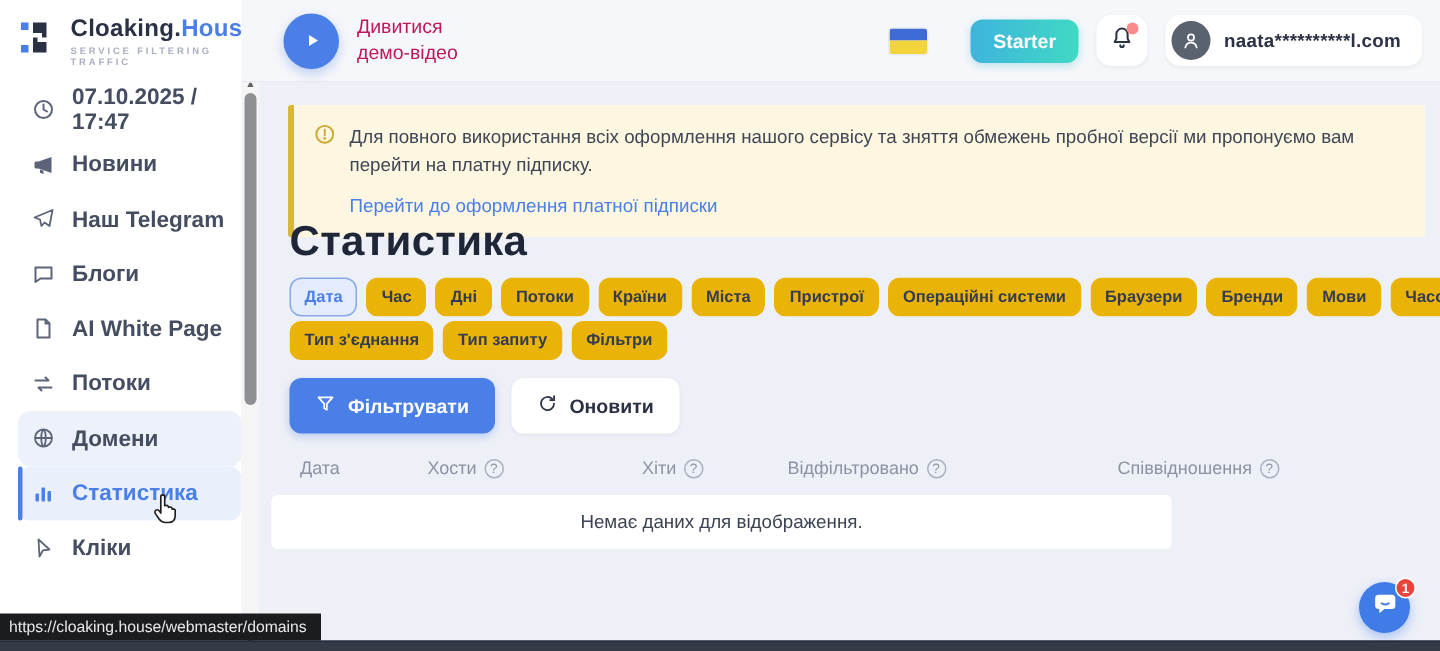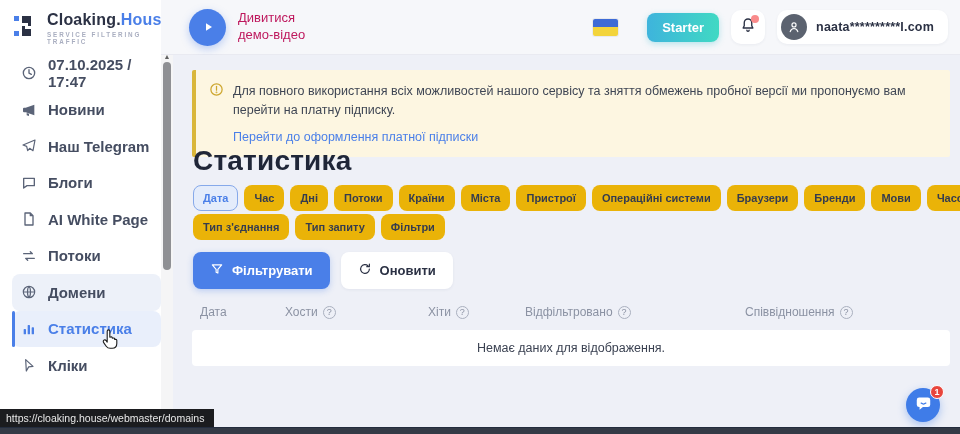--- a/index.html
+++ b/index.html
@@ -113,21 +113,21 @@
   .btn-refresh { background:#fff; color:#2b3144; box-shadow:0 1px 3px rgba(40,50,80,.06); }
   .table-head { position:absolute; left:19px; top:250px; width:758px; display:flex; padding-left:8px; }
   .th { display:flex; align-items:center; gap:5px; font-size:12px; color:#8b92a3; }
   .th.c1 { width:85px; } .th.c2 { width:143px; } .th.c3 { width:97px; } .th.c4 { width:220px; } .th.c5 { flex:1; }
   .qmark {
     width:13px; height:13px; border:1px solid #aab0bf; border-radius:50%;
     display:inline-flex; align-items:center; justify-content:center;
     font-size:9px; color:#8b92a3; cursor:pointer;
   }
   .empty-row {
-    position:absolute; left:19px; top:275px; width:758px; height:36px;
+    position:absolute; left:8px; top:275px; width:600px; height:36px;
     background:#fff; border-radius:4px; display:flex; align-items:center; justify-content:center;
     font-size:12.5px; color:#3b4252;
   }
 
   
   .chat-widget {
     position:absolute; left:906px; top:388px; width:34px; height:34px; border-radius:50%;
     background:#3f7ce8; display:flex; align-items:center; justify-content:center; cursor:pointer;
     box-shadow:0 3px 8px rgba(63,124,232,.4); z-index:30;
   }
@@ -293,21 +293,21 @@
 
   <div class="banner">
     <div class="banner-row">
       <span>
         <svg width="15" height="15" viewBox="0 0 24 24" fill="none" stroke="#cda62e" stroke-width="2">
             <circle cx="12" cy="12" r="9"></circle>
             <path d="M12 7v6" stroke-linecap="round"></path>
             <circle cx="12" cy="16.5" r="0.5" fill="#cda62e"></circle>
           </svg>
       </span>
-      <span class="banner-text">Для повного використання всіх можливостей нашого сервісу та зняття обмежень пробної версії ми пропонуємо вам перейти на платну підписку.</span>
+      <span class="banner-text">Для повного використання всіх оформлення нашого сервісу та зняття обмежень пробної версії ми пропонуємо вам перейти на платну підписку.</span>
     </div>
     <a class="banner-link">Перейти до оформлення платної підписки</a>
   </div>
 
   <div class="page-title">Статистика</div>
 
   <div class="tabs">
     <div class="tab-row">
       <div class="tab active">Дата</div>
       <div class="tab">Час</div>

